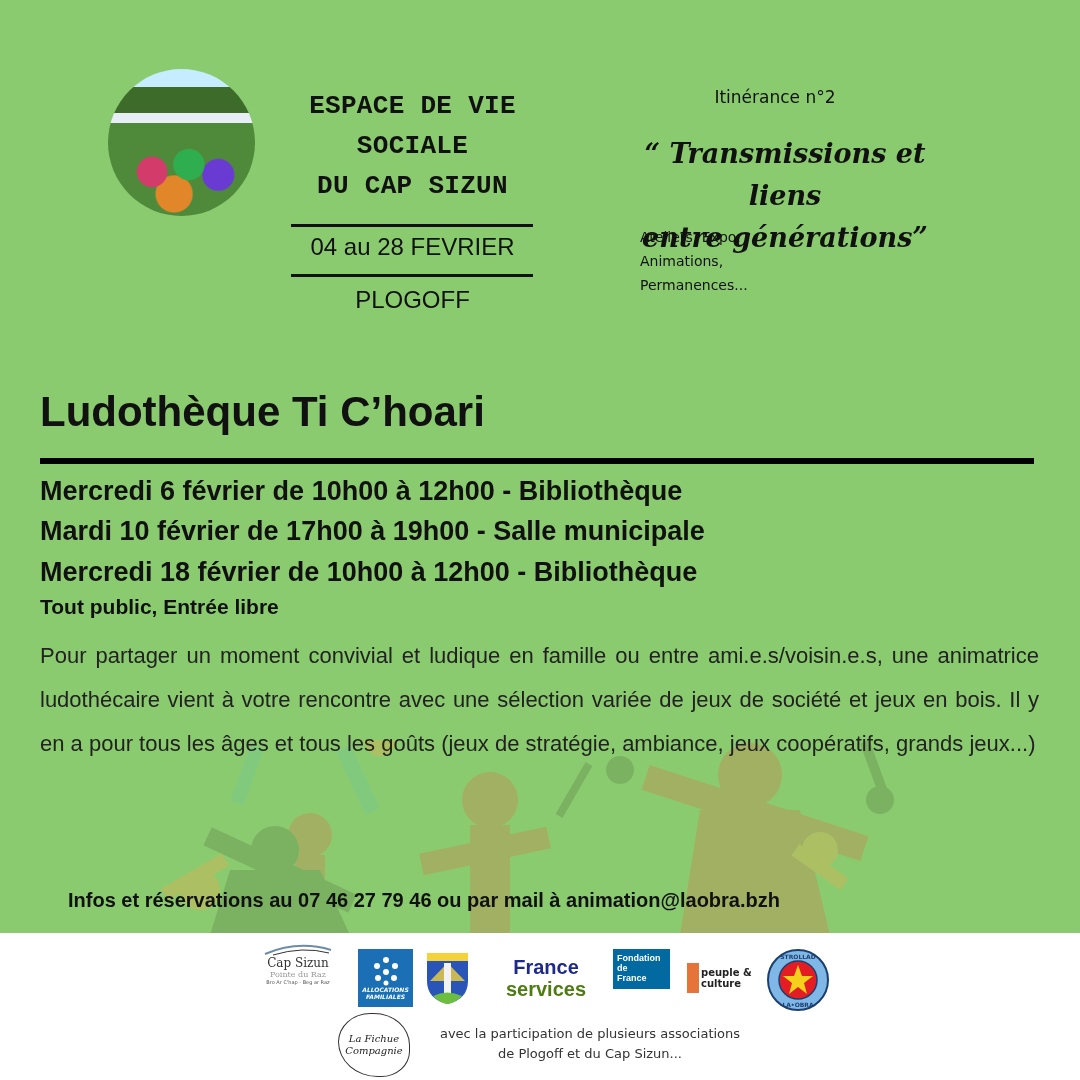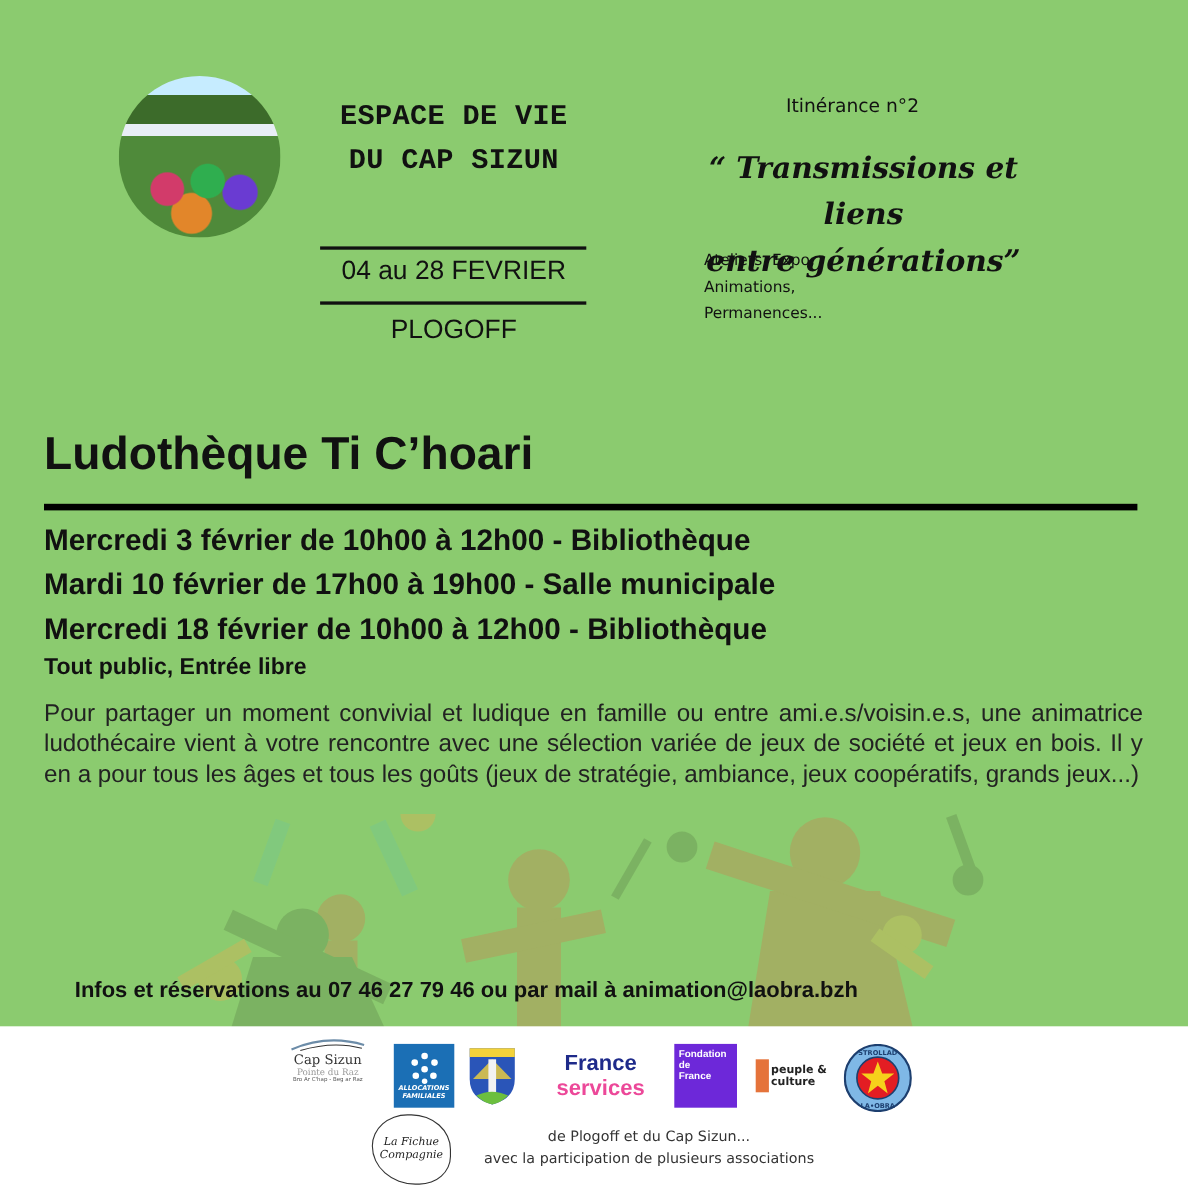--- a/index.html
+++ b/index.html
@@ -20,21 +20,21 @@
   .dates { left:280px; top:233px; width:265px; text-align:center; font-family:"Liberation Sans", sans-serif; font-size:24px; }
   .place { left:280px; top:286px; width:265px; text-align:center; font-family:Liberation Sans, sans-serif; font-size:24px; }
   .itin { left:640px; top:87px; width:270px; text-align:center; font-size:17px; }
   .theme { left:610px; top:133px; width:350px; text-align:center; font-family:"DejaVu Serif", serif; font-style:italic; font-weight:bold; font-size:27px; line-height:42px; }
   .activities { left:640px; top:225px; width:265px; text-align:left; font-size:14px; line-height:24px; }
   
   .main-title { left:40px; top:388px; font-family:"Liberation Sans", sans-serif; font-weight:bold; font-size:42px; }
   .rule { left:40px; top:458px; width:994px; height:6px; background:#000; }
   .session { left:40px; font-family:"Liberation Sans", sans-serif; font-weight:bold; font-size:27px; }
   .audience { left:40px; top:595px; font-family:"Liberation Sans", sans-serif; font-weight:bold; font-size:21px; }
-  .desc { left:40px; top:634px; width:999px; font-family:"Liberation Sans", sans-serif; font-size:22px; line-height:28px; text-align:justify; color:#222; }
+  .desc { left:40px; top:634px; width:999px; font-family:"Liberation Sans", sans-serif; font-size:22px; line-height:44px; text-align:justify; color:#222; }
   .contact { left:68px; top:889px; font-family:"Liberation Sans", sans-serif; font-weight:bold; font-size:20px; }
   
   .footer { left:0; top:933px; width:1080px; height:147px; background:#fff; }
   .logo { position:absolute; display:flex; align-items:center; justify-content:center; }
   .credits { left:420px; top:1024px; width:340px; text-align:center; font-size:13px; line-height:20px; color:#333; }
 </style>
 </head>
 <body>
 
 <svg class="fig" style="left:100px;top:740px;" width="860" height="195" viewBox="0 0 860 195">
@@ -67,20 +67,21 @@
   <g fill="#79c88a">
     <rect x="250" y="5" width="16" height="70" transform="rotate(-25 258 40)"></rect>
     <rect x="140" y="5" width="14" height="60" transform="rotate(20 147 35)"></rect>
   </g>
 </svg>
 
 <div class="abs photo"></div>
 
 <div class="abs org-title">
   <div>ESPACE DE VIE</div>
+  <div>SOCIALE</div>
   <div>DU CAP SIZUN</div>
 </div>
 <div class="abs hline" style="left:291px;top:224px;width:242px;"></div>
 <div class="abs dates">04 au 28 FEVRIER</div>
 <div class="abs hline" style="left:291px;top:274px;width:242px;"></div>
 <div class="abs place">PLOGOFF</div>
 
 <div class="abs itin">Itinérance n°2</div>
 <div class="abs theme">
   <div>“ Transmissions et liens</div>
@@ -88,21 +89,21 @@
 </div>
 <div class="abs activities">
   <div>Ateliers, Expo,</div>
   <div>Animations,</div>
   <div>Permanences...</div>
 </div>
 
 <div class="abs main-title">Ludothèque Ti C’hoari</div>
 <div class="abs rule"></div>
 
-<div class="abs session" style="top:476px;">Mercredi 3 février de 10h00 à 12h00 - Bibliothèque</div>
+<div class="abs session" style="top:476px;">Mercredi 6 février de 10h00 à 12h00 - Bibliothèque</div>
 <div class="abs session" style="top:516px;">Mardi 10 février de 17h00 à 19h00 - Salle municipale</div>
 <div class="abs session" style="top:557px;">Mercredi 18 février de 10h00 à 12h00 - Bibliothèque</div>
 <div class="abs audience">Tout public, Entrée libre</div>
 <div class="abs desc">Pour partager un moment convivial et ludique en famille ou entre ami.e.s/voisin.e.s, une animatrice ludothécaire vient à votre rencontre avec une sélection variée de jeux de société et jeux en bois. Il y en a pour tous les âges et tous les goûts (jeux de stratégie, ambiance, jeux coopératifs, grands jeux...)</div>
 
 <div class="abs contact">Infos et réservations au 07 46 27 79 46 ou par mail à animation@laobra.bzh</div>
 
 <div class="abs footer">
 
   <div class="logo" style="left:258px;top:0;width:80px;height:60px;flex-direction:column;">
@@ -134,24 +135,24 @@
   <svg class="logo" style="left:425px;top:18px;" width="45" height="55" viewBox="0 0 45 55">
     <path d="M2 2 H43 V30 Q43 48 22.5 53 Q2 48 2 30 Z" fill="#2a55b8"></path>
     <path d="M2 2 H43 V10 H2 Z" fill="#f3d23a"></path>
     <polygon points="22.5,12 5,30 40,30" fill="#f3d23a" opacity="0.8"></polygon>
     <rect x="19" y="12" width="7" height="30" fill="#f2f2f2"></rect>
     <path d="M8 45 Q22 38 37 45 Q30 52 22.5 53 Q15 52 8 45Z" fill="#6cbf3e"></path>
   </svg>
 
   <div class="logo" style="left:496px;top:20px;width:100px;height:50px;flex-direction:column;font-family:'Liberation Sans',sans-serif;font-weight:bold;font-size:20px;line-height:22px;">
     <div style="color:#1e2a8a;">France</div>
-    <div style="color:#ec4899;">services</div>
+    <div style="color:#4d7c0f;">services</div>
   </div>
 
-  <div class="logo" style="left:613px;top:16px;width:57px;height:58px;background:#6d28d9;flex-direction:column;align-items:flex-start;justify-content:flex-start;padding:4px;box-sizing:border-box;color:#fff;font-family:'Liberation Sans',sans-serif;font-weight:bold;font-size:9px;line-height:10px;">
+  <div class="logo" style="left:613px;top:16px;width:57px;height:40px;background:#0369a1;flex-direction:column;align-items:flex-start;justify-content:flex-start;padding:4px;box-sizing:border-box;color:#fff;font-family:'Liberation Sans',sans-serif;font-weight:bold;font-size:9px;line-height:10px;">
     <div>Fondation</div>
     <div>de</div>
     <div>France</div>
   </div>
 
   <div class="logo" style="left:686px;top:28px;width:70px;height:34px;font-weight:bold;">
     <span style="display:inline-block;width:12px;height:30px;background:#e5733a;margin-right:2px;"></span>
     <span style="font-size:10px;line-height:11px;color:#222;width:54px;">peuple &amp; culture</span>
   </div>
 
@@ -160,16 +161,16 @@
     <circle cx="31" cy="31" r="19" fill="#e31d23" stroke="#1d3f6f" stroke-width="1.5"></circle>
     <polygon points="31,16 35,27 46,27 37,34 40,45 31,38 22,45 25,34 16,27 27,27" fill="#f6d11b"></polygon>
     <text x="31" y="10" font-size="6" text-anchor="middle" fill="#1d3f6f" font-family="DejaVu Sans, sans-serif" font-weight="bold">STROLLAD</text>
     <text x="31" y="58" font-size="6" text-anchor="middle" fill="#1d3f6f" font-family="DejaVu Sans, sans-serif" font-weight="bold">LA•OBRA</text>
   </svg>
 
   <div class="logo" style="left:338px;top:80px;width:70px;height:62px;border:1px solid #333;border-radius:45% 50% 40% 55%;font-family:'DejaVu Serif',serif;font-style:italic;font-size:10px;line-height:12px;text-align:center;color:#222;">
     <span>La Fichue Compagnie</span>
   </div>
   <div class="abs credits" style="top:91px;">
+    <div>avec la participation de plusieurs associations</div>
     <div>de Plogoff et du Cap Sizun...</div>
-    <div>avec la participation de plusieurs associations</div>
   </div>
 </div>
 
 </body></html>

